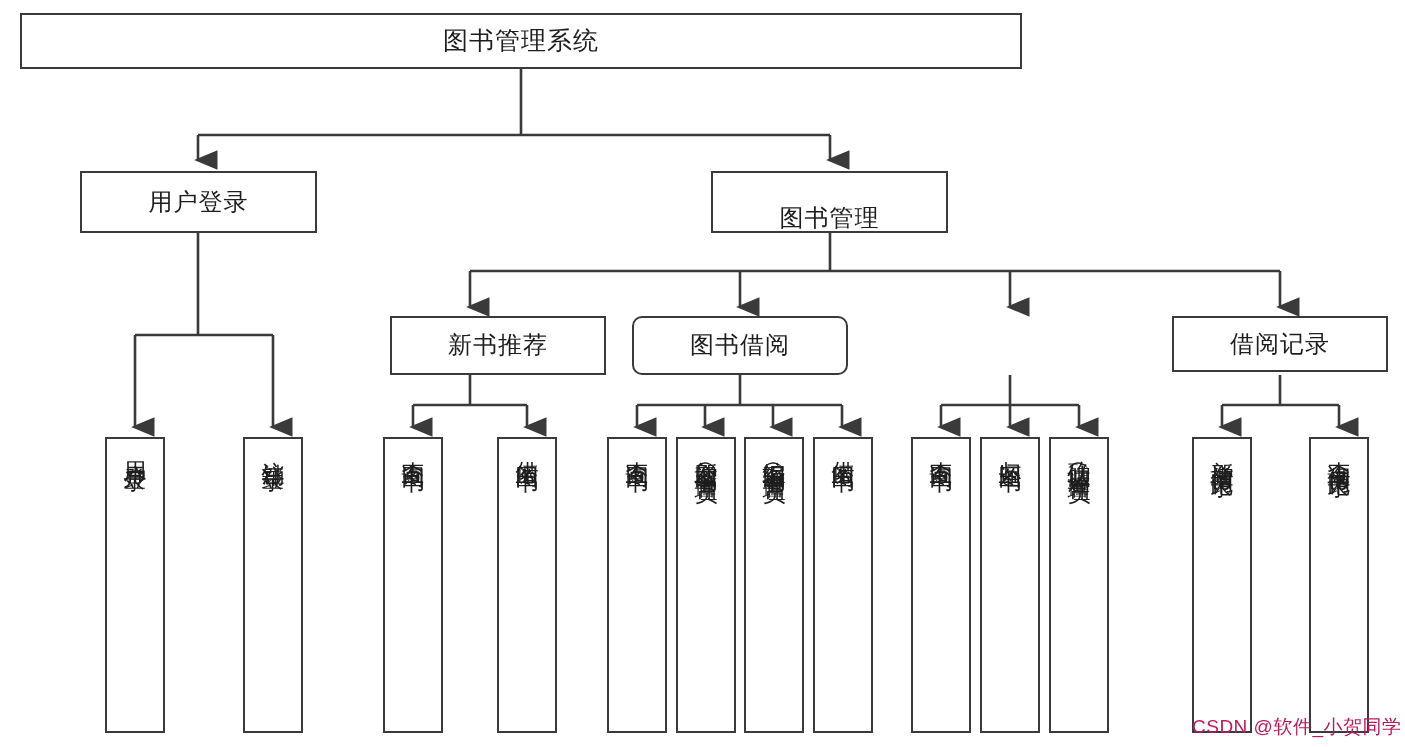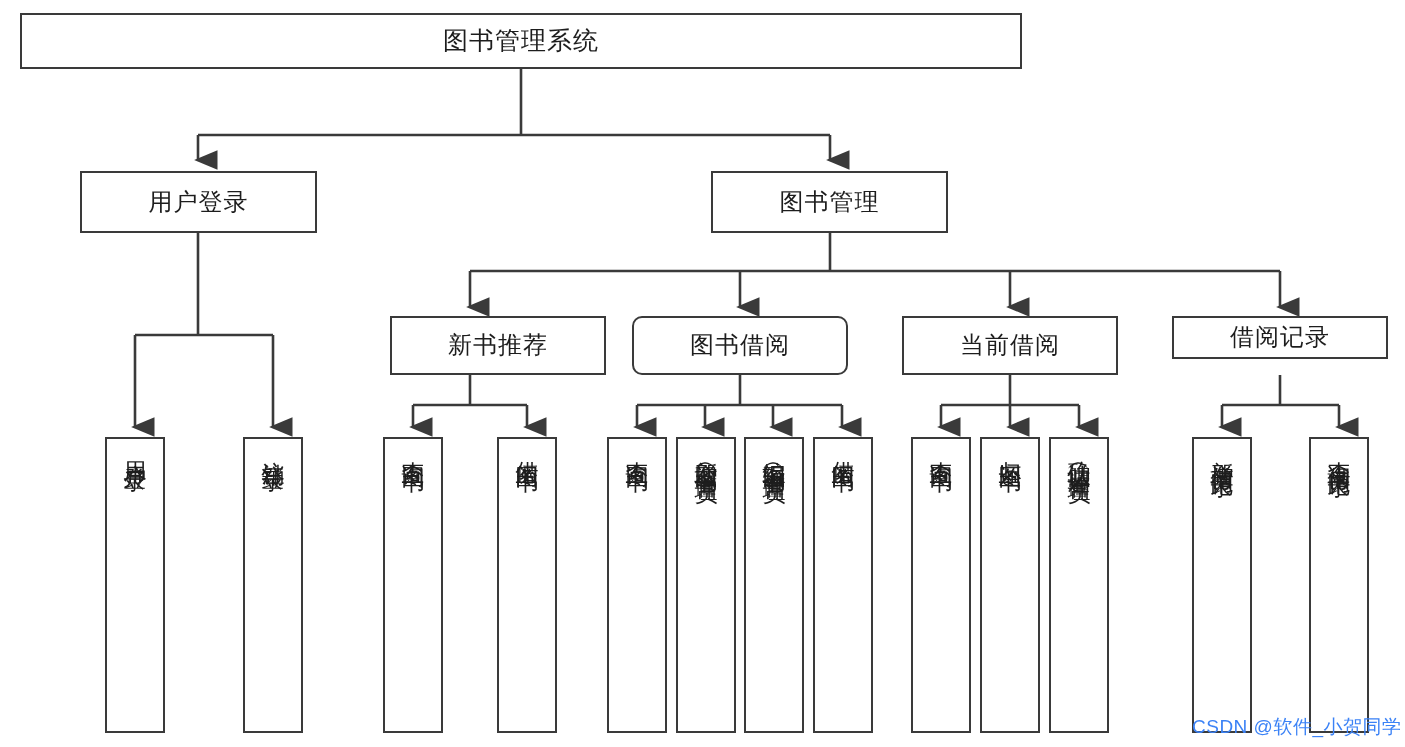--- a/index.html
+++ b/index.html
@@ -55,21 +55,21 @@
     letter-spacing: 3px;
     line-height: 1;
     white-space: nowrap;
     display: block;
   }
   .watermark {
     position: absolute;
     left: 1192px;
     top: 714px;
     font-size: 19px;
-    color: #3b82f6;
+    color: #be185d;
     letter-spacing: 0.5px;
     white-space: nowrap;
   }
 </style>
 </head>
 <body>
 
 <div id="canvas">
 
   <svg class="wires" viewBox="0 0 1405 747" xmlns="http://www.w3.org/2000/svg">
@@ -122,34 +122,31 @@
     </g>
   </svg>
 
   <div class="node h root" style="left:20px; top:13px; width:1002px; height:56px;">
     <span>图书管理系统</span>
   </div>
 
   <div class="node h" style="left:80px; top:171px; width:237px; height:62px;">
     <span>用户登录</span>
   </div>
-  <div class="node h" style="left:711px; top:171px; width:237px; height:62px;">
+  <div class="node h" style="left:711px; top:171px; width:237px; height:62px;align-items:flex-end;">
     <span>图书管理</span>
   </div>
 
   <div class="node h" style="left:362px; top:316px; width:216px; height:59px;margin-left:28px;">
     <span>新书推荐</span>
   </div>
   <div class="node h" style="left:632px; top:316px; width:216px; height:59px;border-radius:10px;">
     <span>图书借阅</span>
   </div>
-  <div class="node h" style="left:902px; top:316px; width:216px; height:59px;">
-    <span>当前借阅</span>
-  </div>
-  <div class="node h" style="left:1172px; top:316px; width:216px; height:43px;">
+  <div class="node h" style="left:1172px; top:316px; width:216px; height:56px;">
     <span>借阅记录</span>
   </div>
 
   <div class="node v" style="left:105px; top:437px; width:60px; height:296px;">
     <span class="vtext">用户登录</span>
   </div>
   <div class="node v" style="left:243px; top:437px; width:60px; height:296px;">
     <span class="vtext">注销登录</span>
   </div>
 

